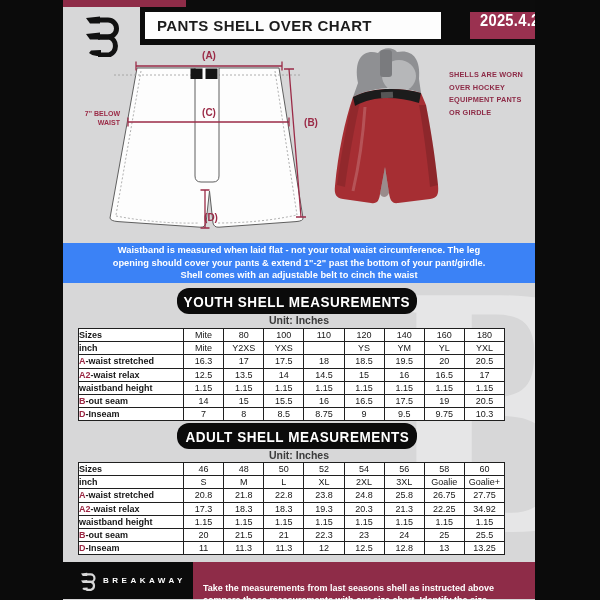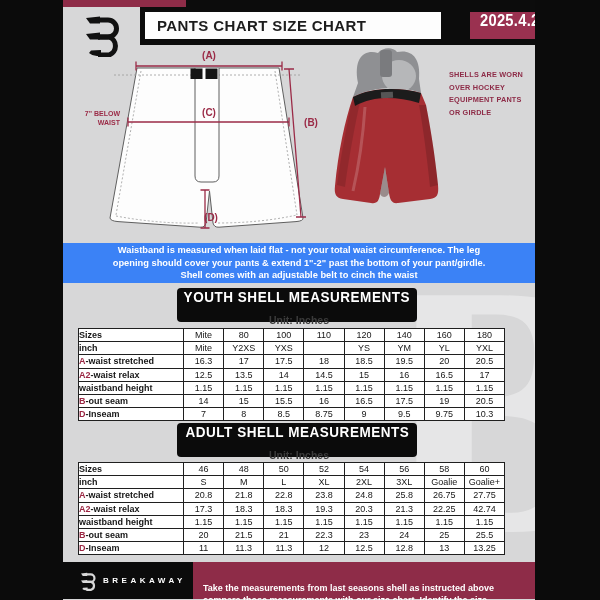--- a/index.html
+++ b/index.html
@@ -34,22 +34,22 @@
                color:#9b2b47;white-space:pre;line-height:9px;z-index:2;}
   .photo-caption{left:449px;top:69px;width:80px;font-size:7.3px;font-weight:bold;color:#8e2c48;
                  white-space:pre;line-height:12.6px;letter-spacing:0.2px;z-index:2;}
 
   
   .notice{left:63px;top:243px;width:472px;height:40px;background:#3b82f6;z-index:2;
           display:flex;align-items:center;justify-content:center;}
   .notice span{color:#fff;font-weight:bold;font-size:9.3px;line-height:12.6px;text-align:center;white-space:pre;}
 
   
-  .section-banner{width:240px;height:34px;background:#0b0b0b;border-radius:4px;z-index:2;
-                  display:flex;align-items:flex-start;justify-content:center;}
+  .section-banner{width:240px;height:26px;background:#0b0b0b;border-radius:12px;z-index:2;
+                  display:flex;align-items:center;justify-content:center;}
   .section-banner span{color:#fff;font-weight:bold;font-size:15px;letter-spacing:0.6px;transform:scaleX(0.9);white-space:nowrap;}
   .banner-youth{left:177px;top:288px;}
   .banner-adult{left:177px;top:423px;}
   .unit-label{left:63px;width:472px;text-align:center;font-size:10.5px;font-weight:bold;color:#3b3b3b;z-index:2;}
   .unit-youth{top:314px;} .unit-adult{top:449px;}
 
   
   .meas-table{position:absolute;left:78px;width:427px;border-collapse:collapse;z-index:2;
               table-layout:fixed;background:#fff;}
   .table-youth{top:328px;} .table-adult{top:462px;}
@@ -83,21 +83,21 @@
     <svg width="34" height="44" viewBox="0 0 34 44">
       <path d="M12,7 H22 A8.5,8.5 0 0 1 22,24 H12" fill="none" stroke="#111" stroke-width="5"></path>
       <path d="M12,24 H23 A9.5,9.5 0 0 1 23,42 H12" fill="none" stroke="#111" stroke-width="5"></path>
       <path d="M0,5 L14,3.5 L14,10.5 L4,10.5 Z" fill="#111"></path>
       <path d="M0,21 L14,19.5 L14,26.5 L4,26.5 Z" fill="#111"></path>
       <path d="M3,40 Q8,44.5 15,42.5 L15,37 L5,37.5 Z" fill="#111"></path>
     </svg>
   </div>
 
   <div class="abs title-box">
-    <span>PANTS CHART SIZE CHART</span>
+    <span>PANTS SHELL OVER CHART</span>
   </div>
   <div class="abs date-box">
     <span>2025.4.22</span>
   </div>
 
   <div class="abs" style="left:78px;top:48px;z-index:1;">
     <svg width="245" height="192" viewBox="0 0 245 192">
 
       <path d="M59,20 L201,20 L225,170 Q225.5,173 218,173.6 L141,179.2 Q136,179.5 135,175 L131.5,143 L128,175 Q127,179.5 122,179.2 L40,173.6 Q32.5,173 32,170 Z" fill="#fdfdfd" stroke="#5f5f5f" stroke-width="1"></path>
 
@@ -308,21 +308,21 @@
         </tr>
         <tr>
           <td class="lbl"><span class="pfx">A2</span>-waist relax</td>
           <td class="val">17.3</td>
           <td class="val">18.3</td>
           <td class="val">18.3</td>
           <td class="val">19.3</td>
           <td class="val">20.3</td>
           <td class="val">21.3</td>
           <td class="val">22.25</td>
-          <td class="val">42.74</td>
+          <td class="val">34.92</td>
         </tr>
         <tr>
           <td class="lbl">waistband height</td>
           <td class="val">1.15</td>
           <td class="val">1.15</td>
           <td class="val">1.15</td>
           <td class="val">1.15</td>
           <td class="val">1.15</td>
           <td class="val">1.15</td>
           <td class="val">1.15</td>

